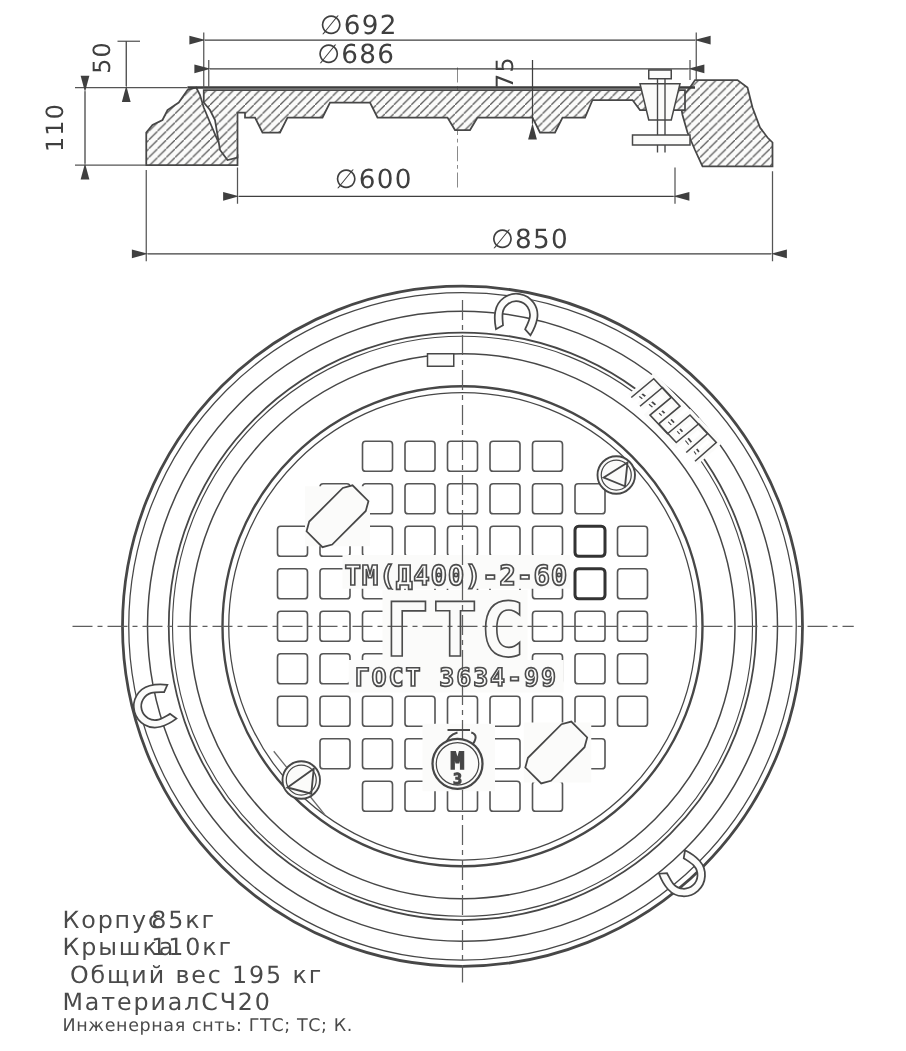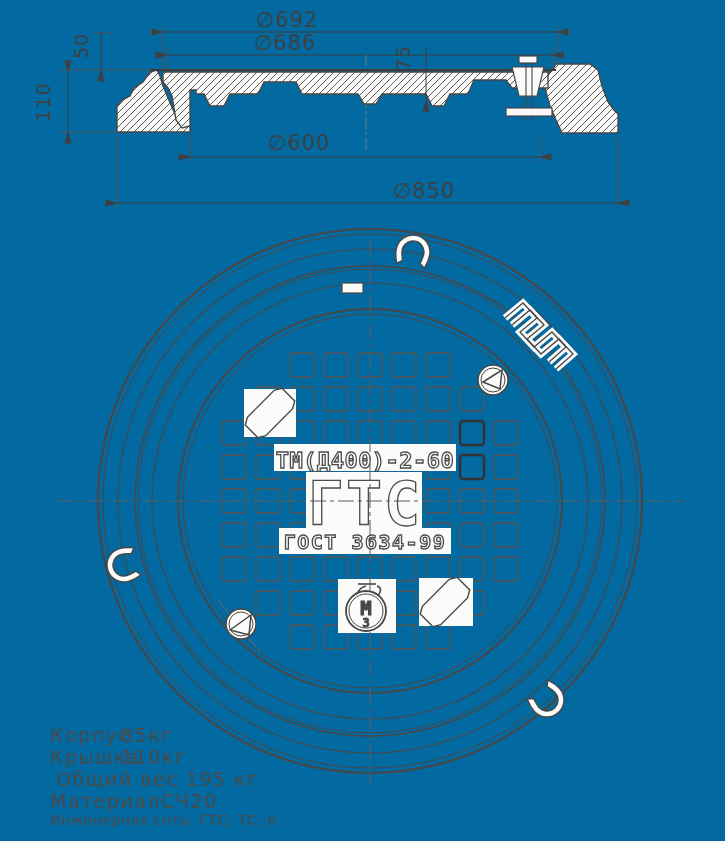--- a/index.html
+++ b/index.html
@@ -1,18 +1,18 @@
 <!DOCTYPE html>
 <html><head>
 <meta charset="utf-8">
 <style>
   html,body{margin:0;padding:0;background:#e9e9e7;}
   .page{
     width:725px;height:841px;position:relative;margin:0 auto;
-    background:#0369a1;overflow:hidden;
+    background:#ffffff;overflow:hidden;
     font-family:"DejaVu Sans", sans-serif;
   }
   svg{display:block;}
   text{fill:#454545;}
   .dimtxt{font-size:21px;letter-spacing:1px;fill:#3f3f3f;}
   .dimtxt-sm{font-size:19px;letter-spacing:1px;fill:#3f3f3f;}
   .outline-txt{
     font-family:"DejaVu Sans Mono", monospace;font-weight:bold;
     fill:none;stroke:#4c4c4c;stroke-width:1.3;
   }

